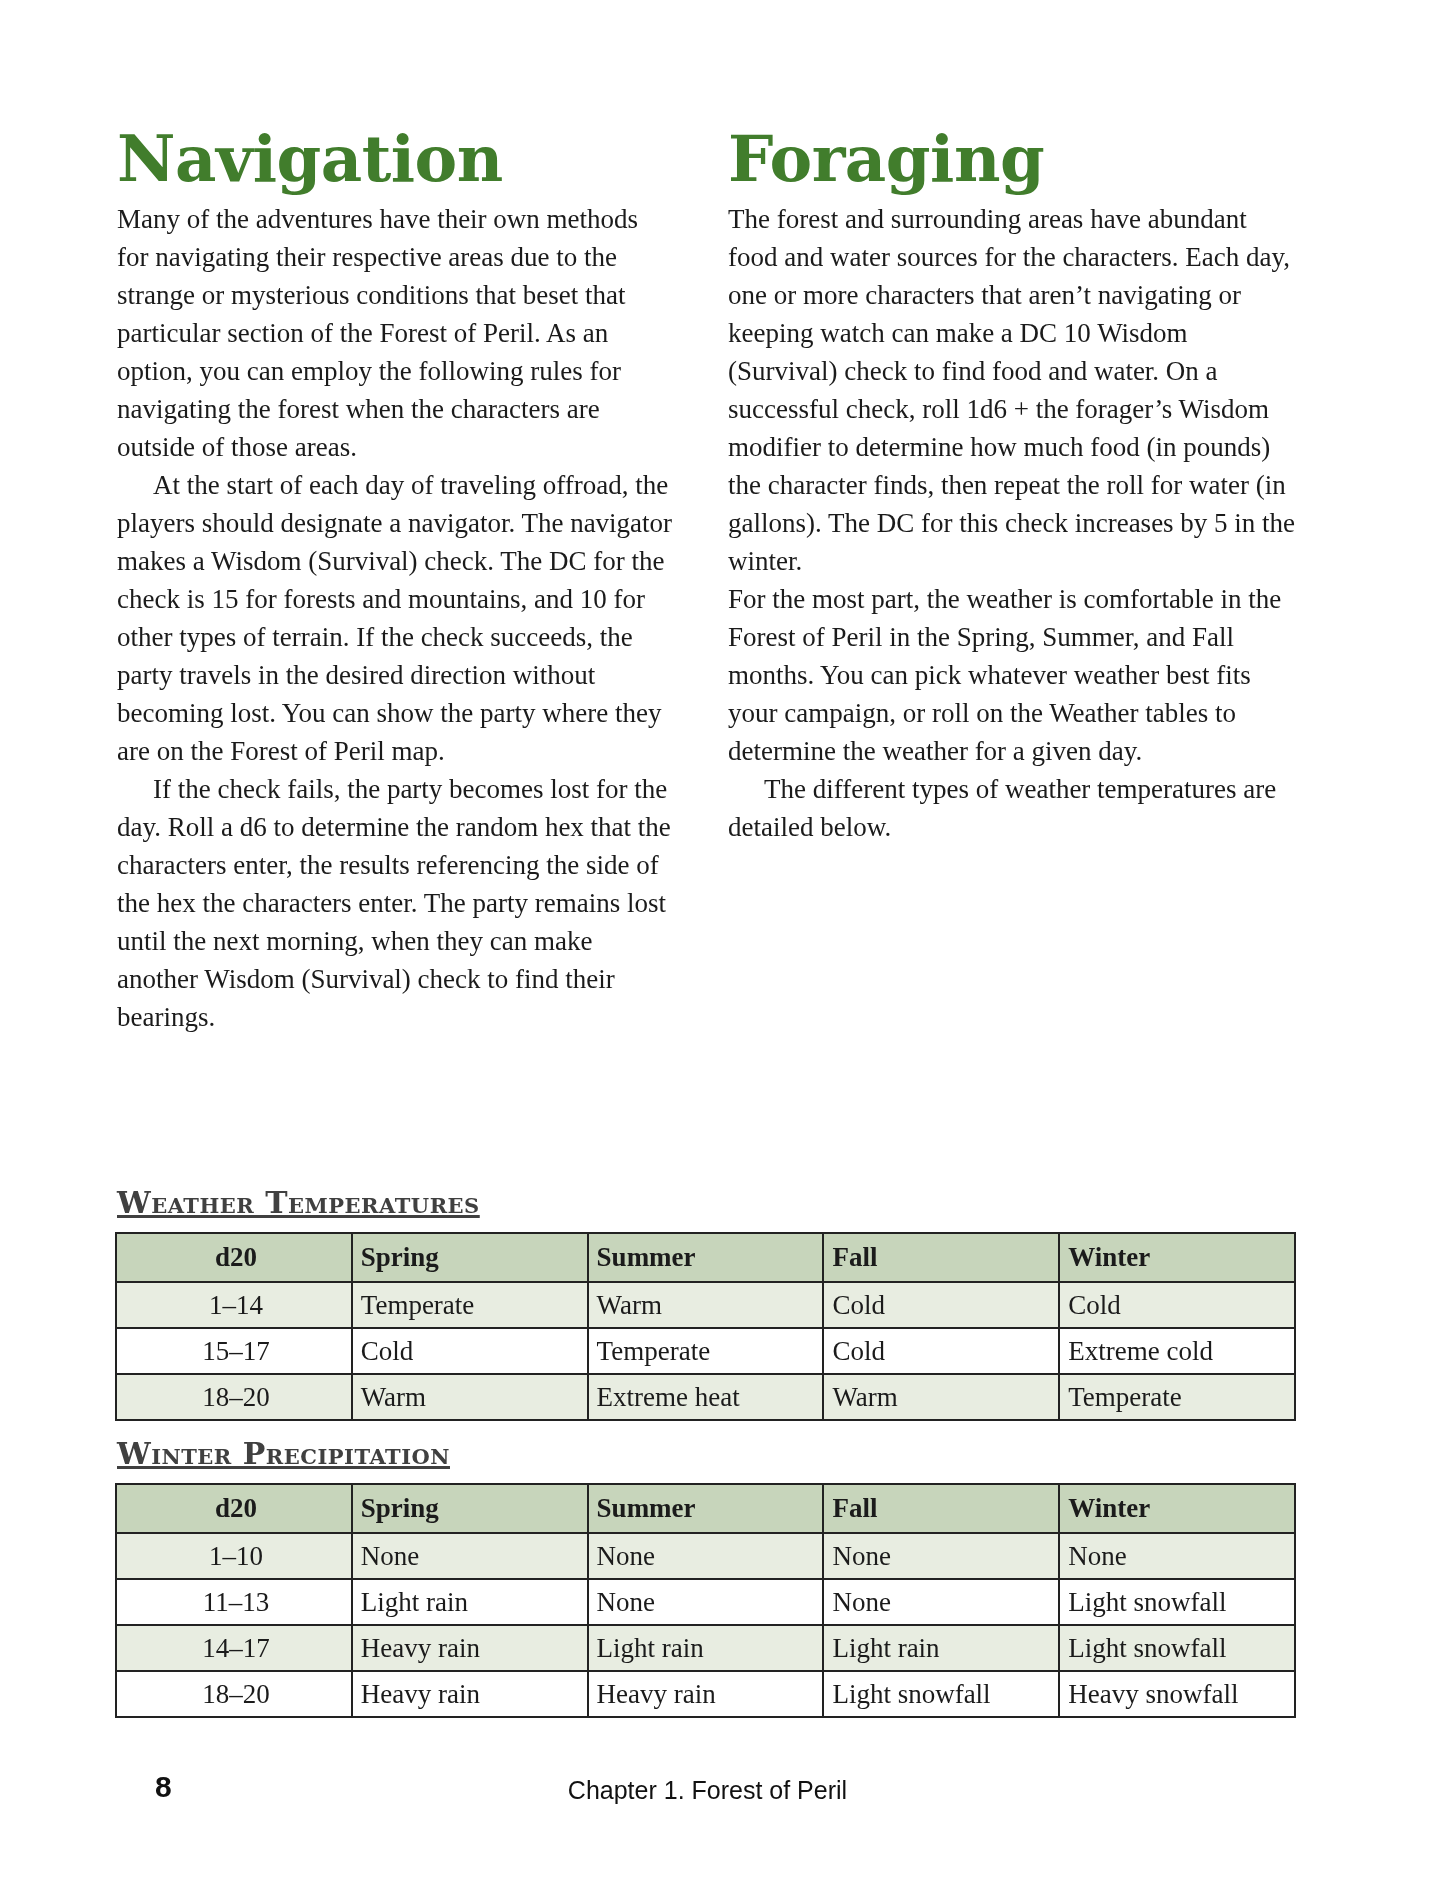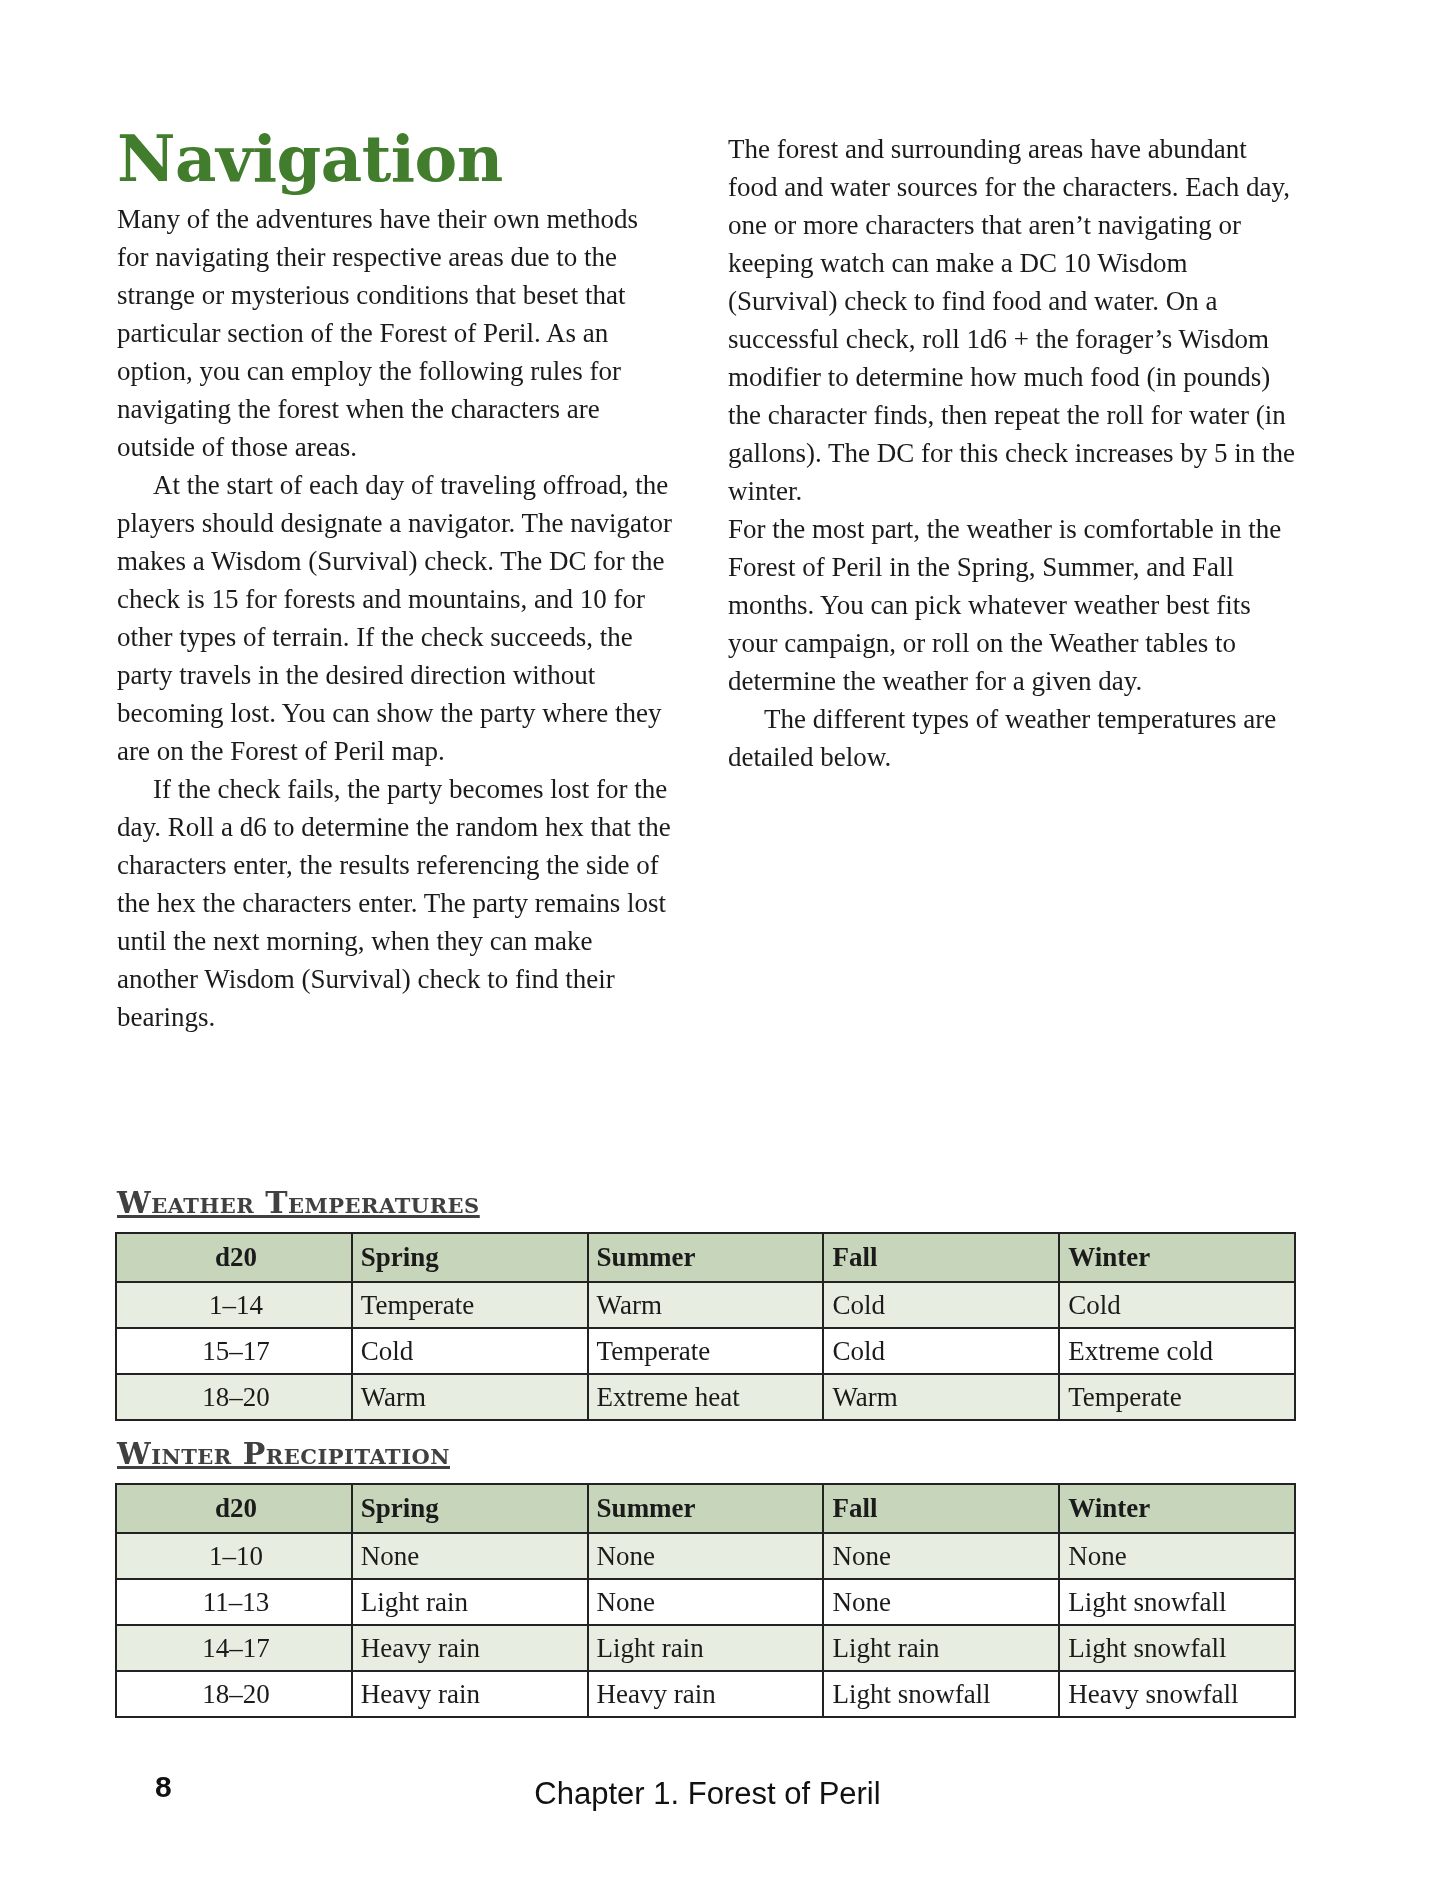--- a/index.html
+++ b/index.html
@@ -37,39 +37,40 @@
   .tables-area td { height:44px; font-weight:400; }
   .tables-area th:first-child, .tables-area td:first-child { text-align:center; padding-left:8px; }
   .tables-area tr.tint td { background:var(--tint,#e8ede1); }
 
   .page-number {
     position:absolute; left:155px; top:1770px;
     font-family:"Liberation Sans", sans-serif; font-weight:700; font-size:30px; color:#111;
   }
   .footer-chapter {
     position:absolute; left:0; top:1776px; width:1415px; text-align:center;
-    font-family:"Liberation Sans", sans-serif; font-size:31px; color:#111;
+    font-family:"Liberation Sans", sans-serif; font-size:25px; color:#111;
   }
 </style>
 </head>
 <body>
 
 <div class="page">
 
   <div class="col col-left">
     <section>
       <h1 class="section-title">Navigation</h1>
       <p>Many of the adventures have their own methods for navigating their respective areas due to the strange or mysterious conditions that beset that particular section of the Forest of Peril. As an option, you can employ the following rules for navigating the forest when the characters are outside of those areas.</p>
       <p class="indent">At the start of each day of traveling offroad, the players should designate a navigator. The navigator makes a Wisdom (Survival) check. The DC for the check is 15 for forests and mountains, and 10 for other types of terrain. If the check succeeds, the party travels in the desired direction without becoming lost. You can show the party where they are on the Forest of Peril map.</p>
       <p class="indent">If the check fails, the party becomes lost for the day. Roll a d6 to determine the random hex that the characters enter, the results referencing the side of the hex the characters enter. The party remains lost until the next morning, when they can make another Wisdom (Survival) check to find their bearings.</p>
     </section>
   </div>
 
   <div class="col col-right">
     <section>
+      <h1 class="section-title">Foraging</h1>
       <p>The forest and surrounding areas have abundant food and water sources for the characters. Each day, one or more characters that aren’t navigating or keeping watch can make a DC 10 Wisdom (Survival) check to find food and water. On a successful check, roll 1d6 + the forager’s Wisdom modifier to determine how much food (in pounds) the character finds, then repeat the roll for water (in gallons). The DC for this check increases by 5 in the winter.</p>
     </section>
     <section class="sec-weather">
       <p>For the most part, the weather is comfortable in the Forest of Peril in the Spring, Summer, and Fall months. You can pick whatever weather best fits your campaign, or roll on the Weather tables to determine the weather for a given day.</p>
       <p class="indent">The different types of weather temperatures are detailed below.</p>
     </section>
   </div>
 
   <div class="tables-area">
     <h2 class="table-caption">Weather Temperatures</h2>

